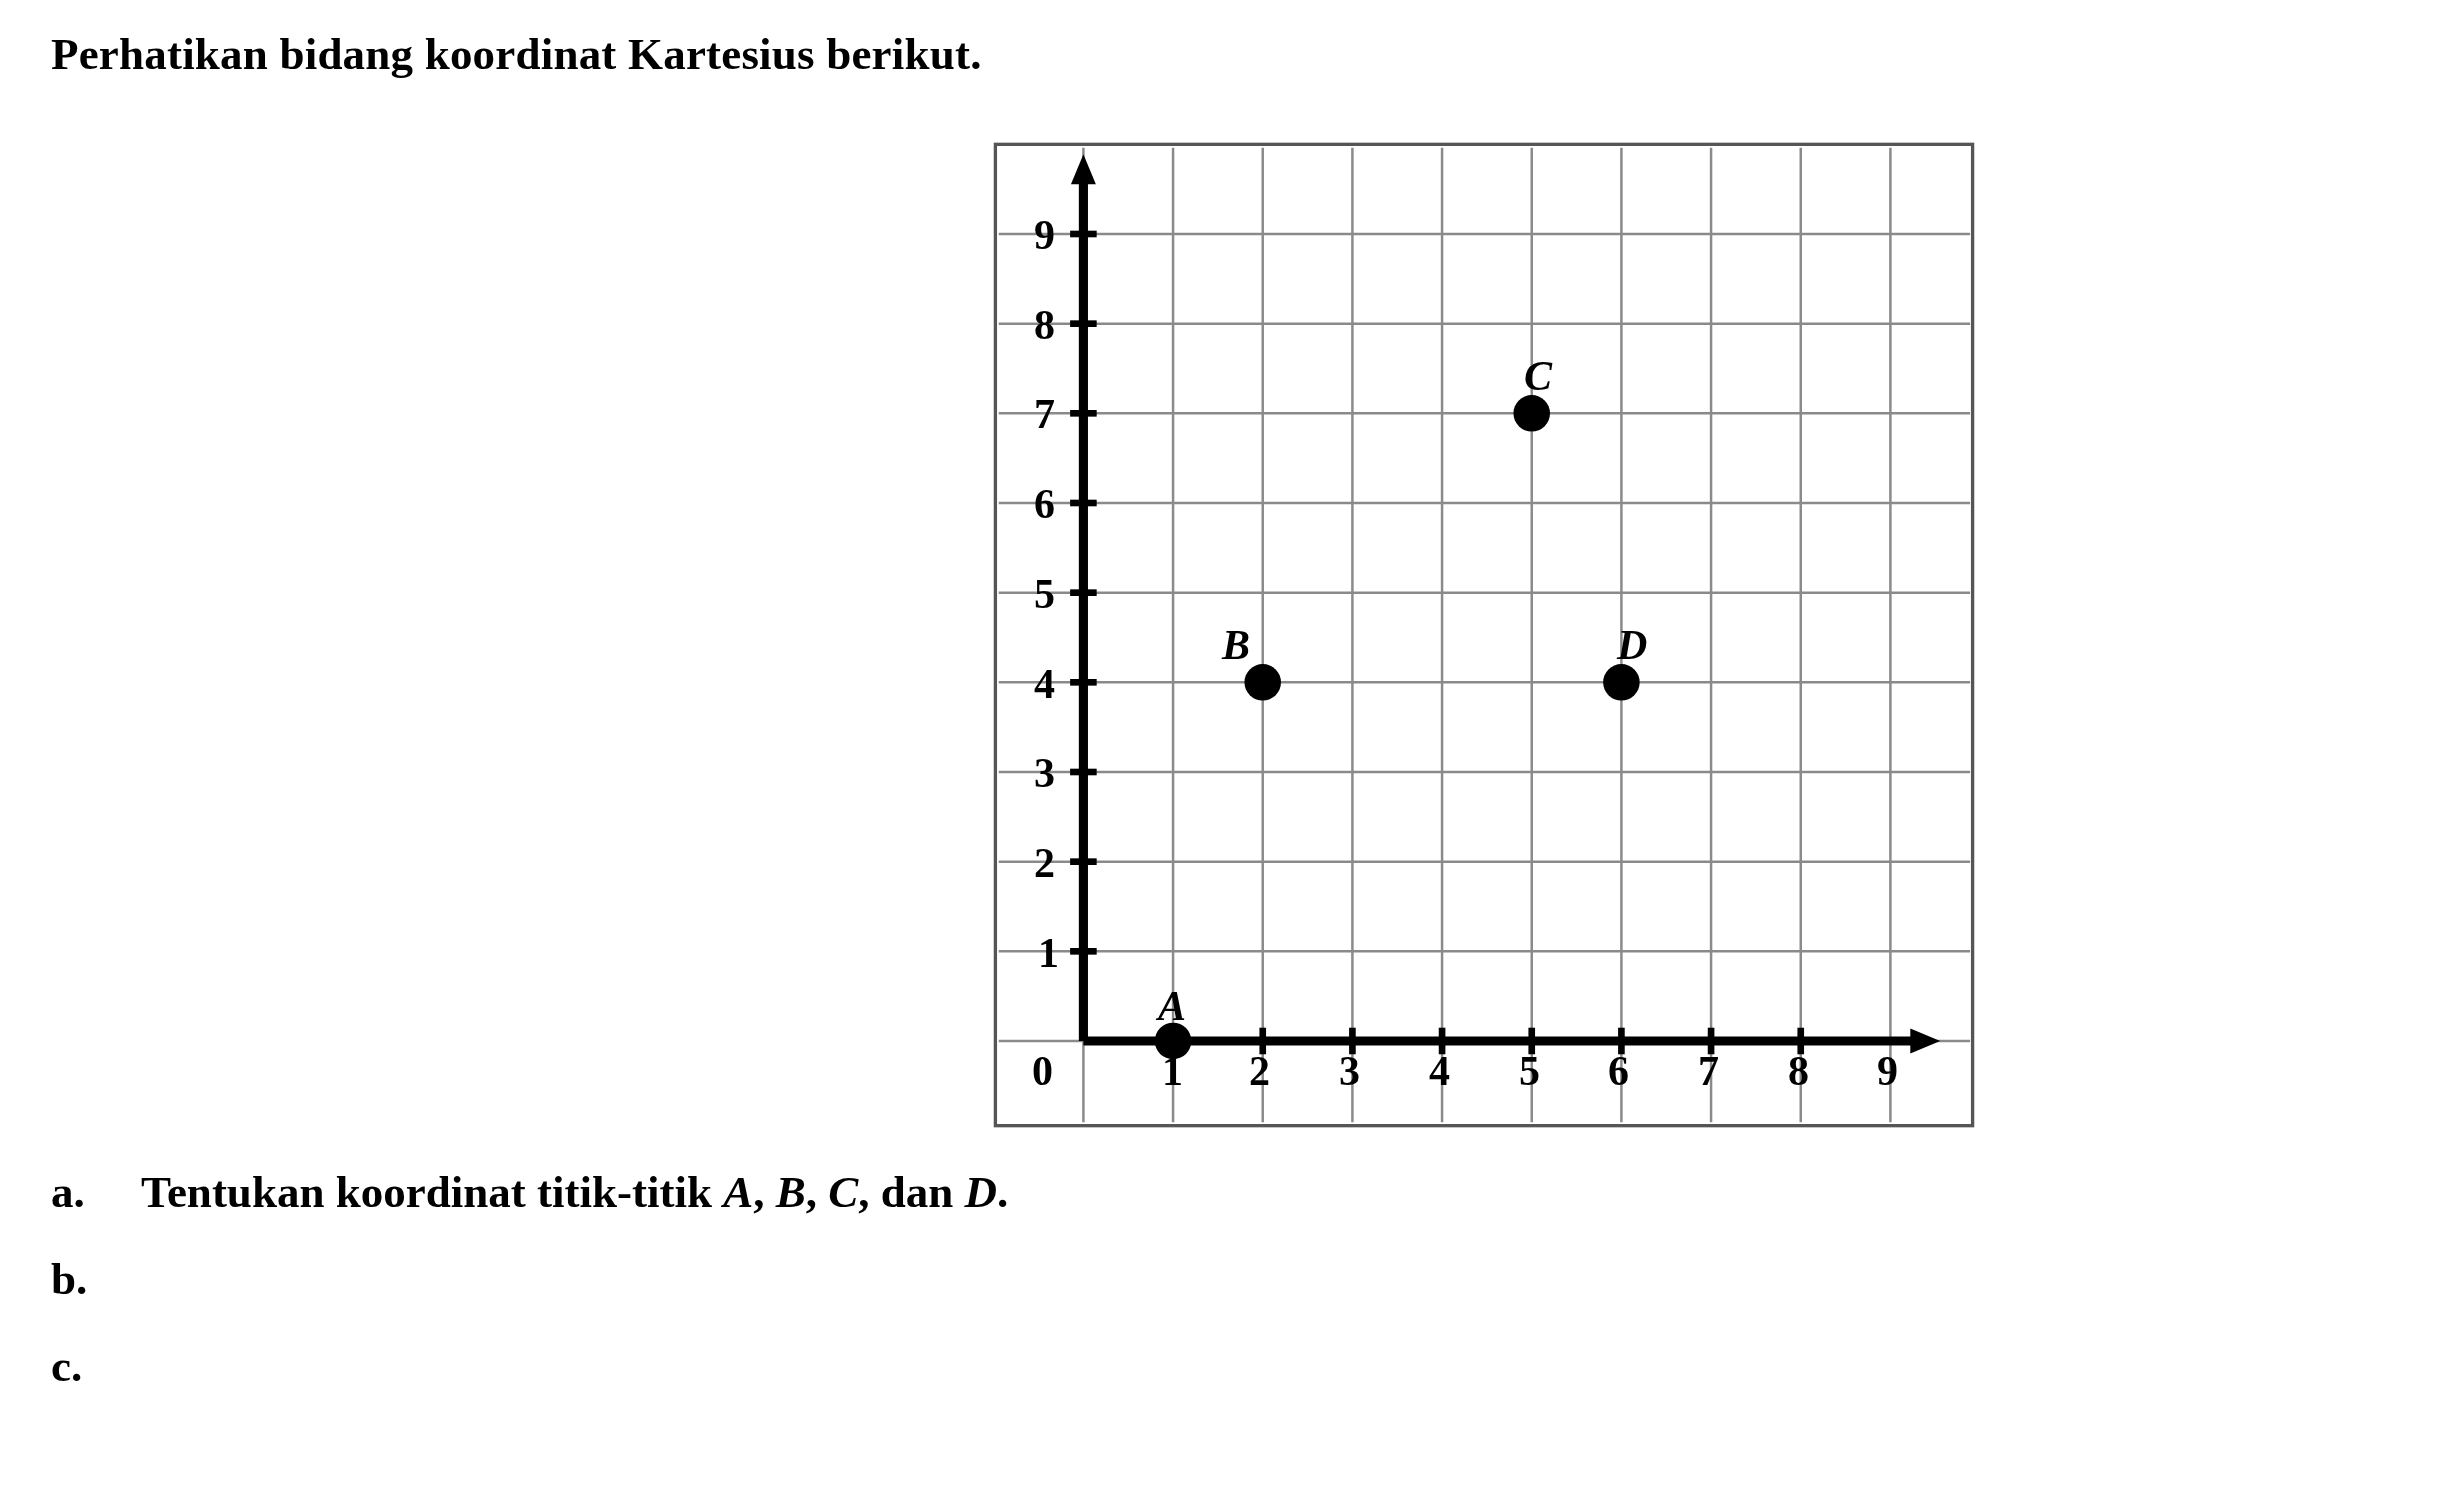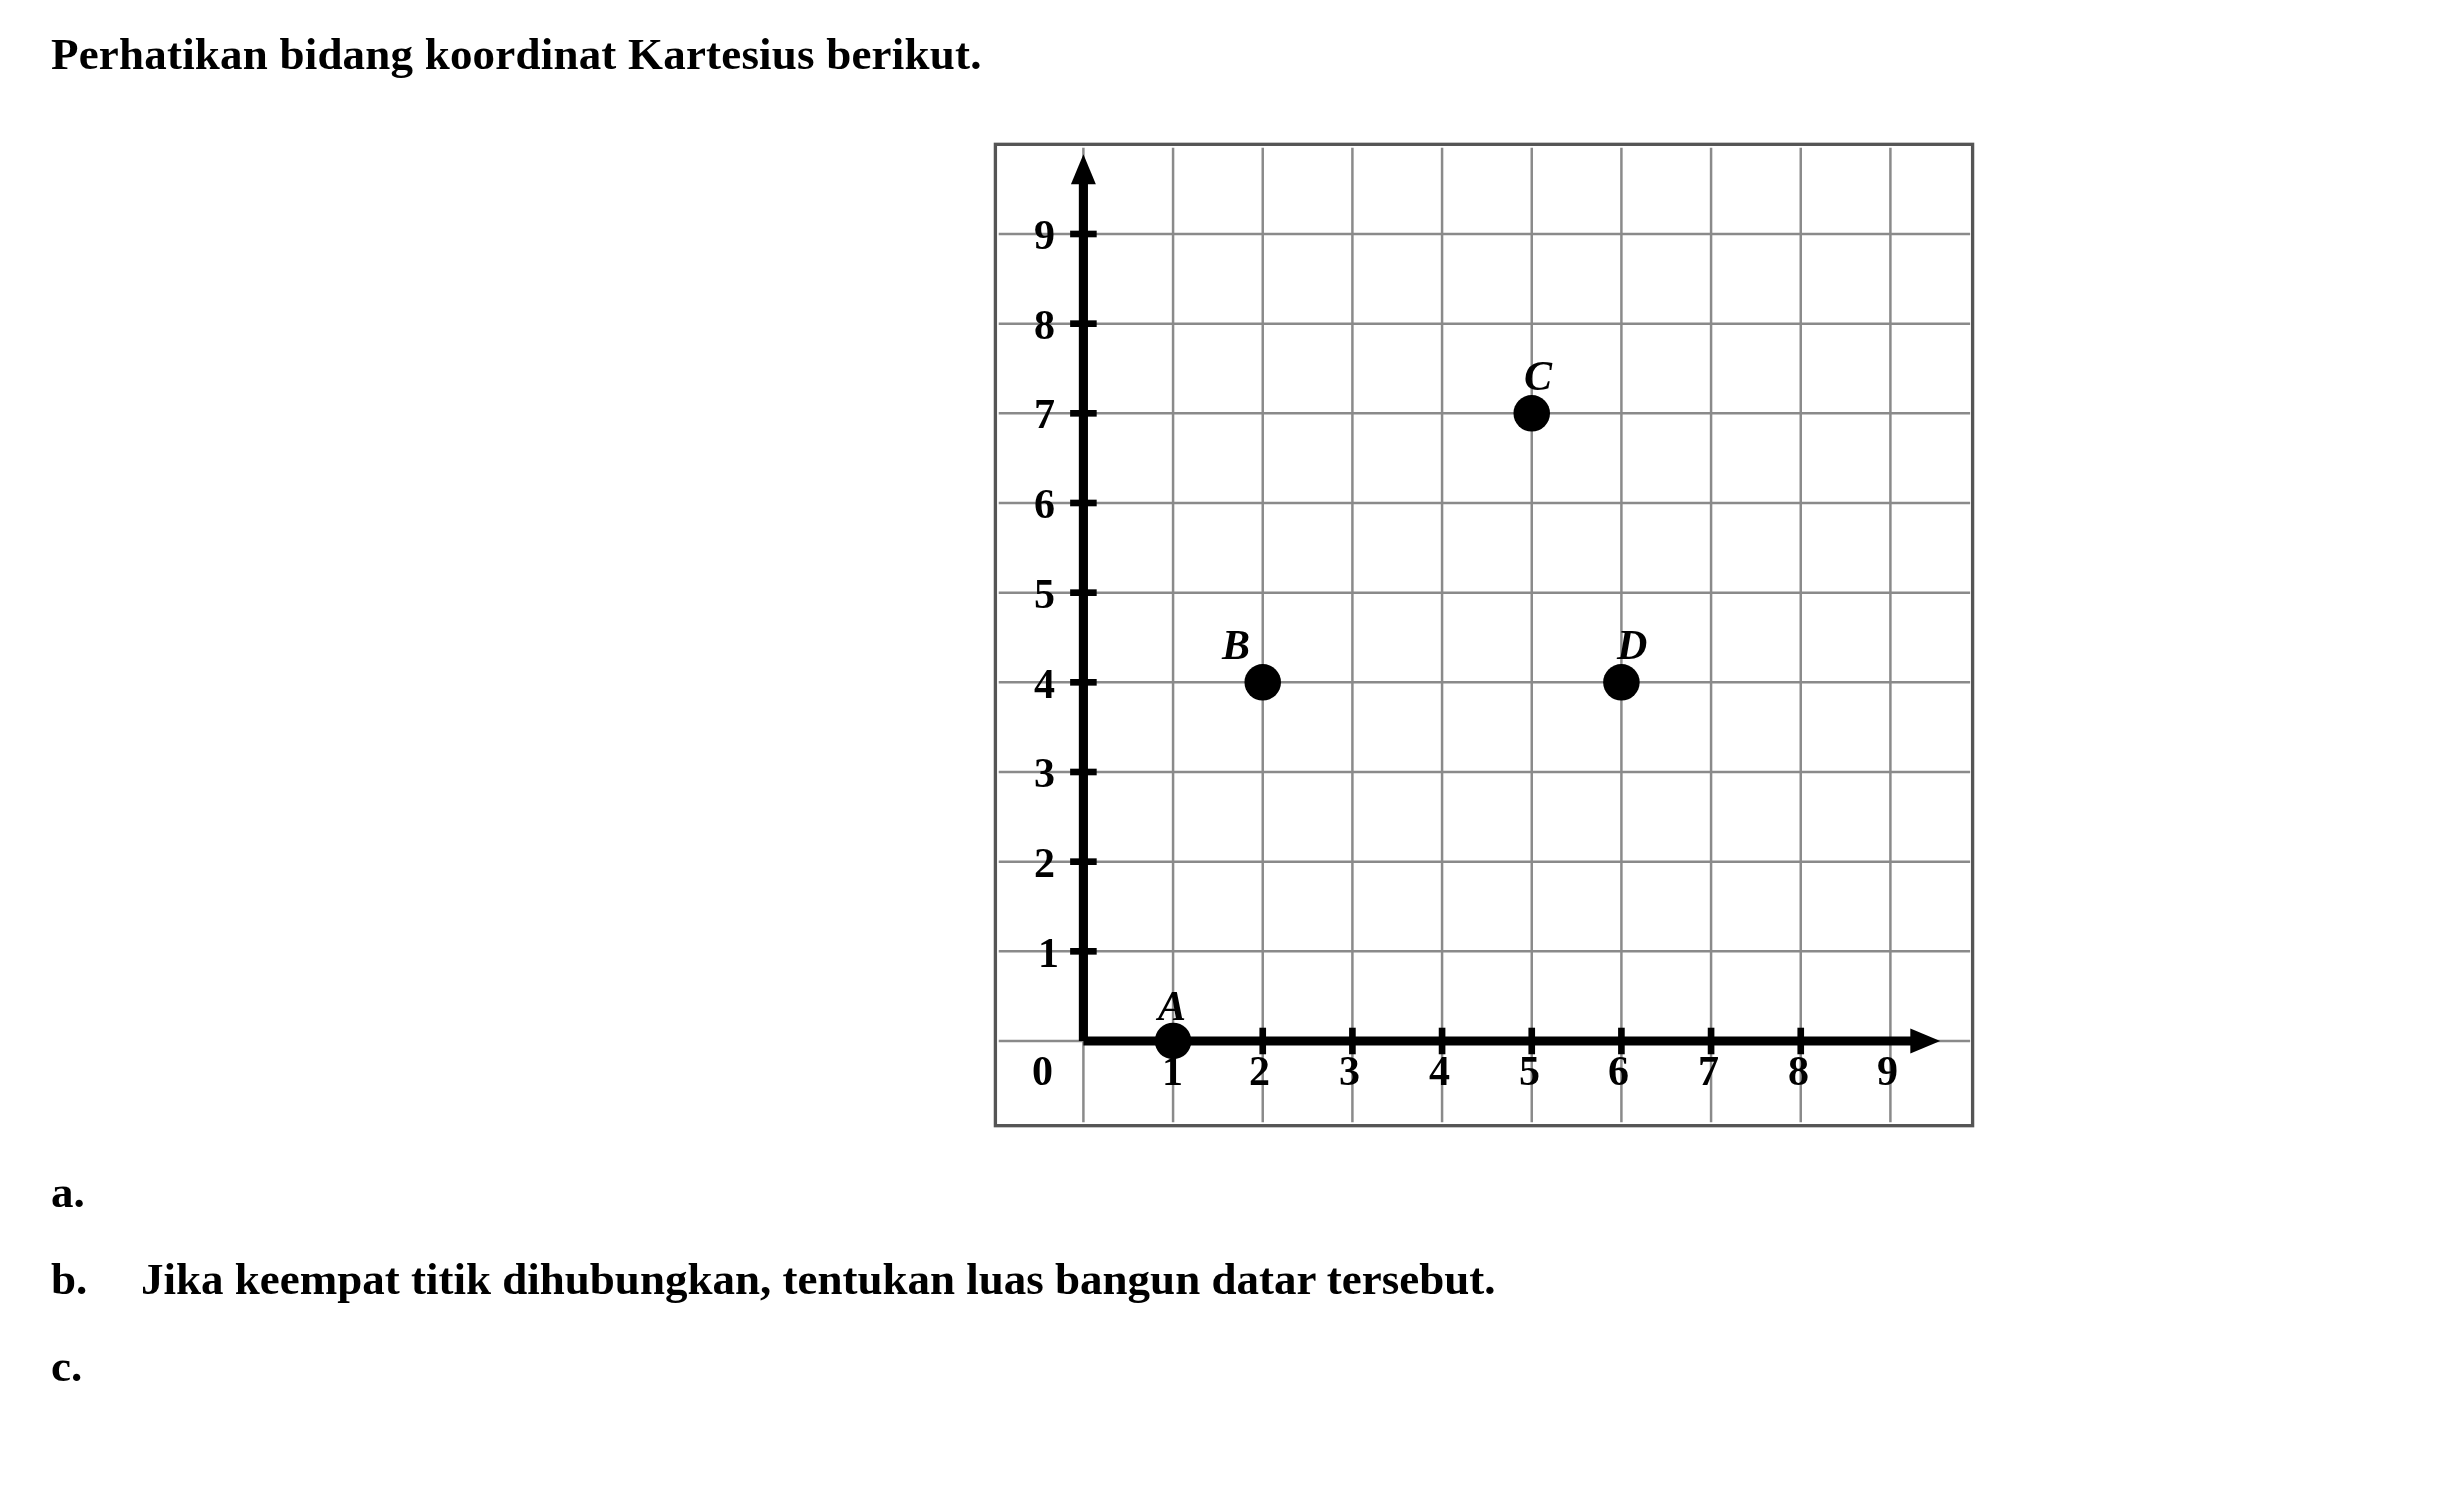--- a/index.html
+++ b/index.html
@@ -185,24 +185,24 @@
 
     <div class="pt-label" style="left:166px; top:844px;">A</div>
     <div class="pt-label" style="left:230px; top:483px;">B</div>
     <div class="pt-label" style="left:532px; top:214px;">C</div>
     <div class="pt-label" style="left:625px; top:483px;">D</div>
   </div>
 
   <div class="qlist">
     <div class="qrow">
       <span class="qmark">a.</span>
+      <span class="qtext"><span>Tentukan koordinat titik-titik </span><span class="it">A</span><span>, </span><span class="it">B</span><span>, </span><span class="it">C</span><span>, dan </span><span class="it">D</span><span>.</span></span>
     </div>
     <div class="qrow">
       <span class="qmark">b.</span>
-      <span class="qtext">Jika keempat titik dihubungkan, tentukan luas bangun datar tersebut.</span>
     </div>
     <div class="qrow">
       <span class="qmark">c.</span>
     </div>
   </div>
 
 </div>
 
 
 </body></html>

